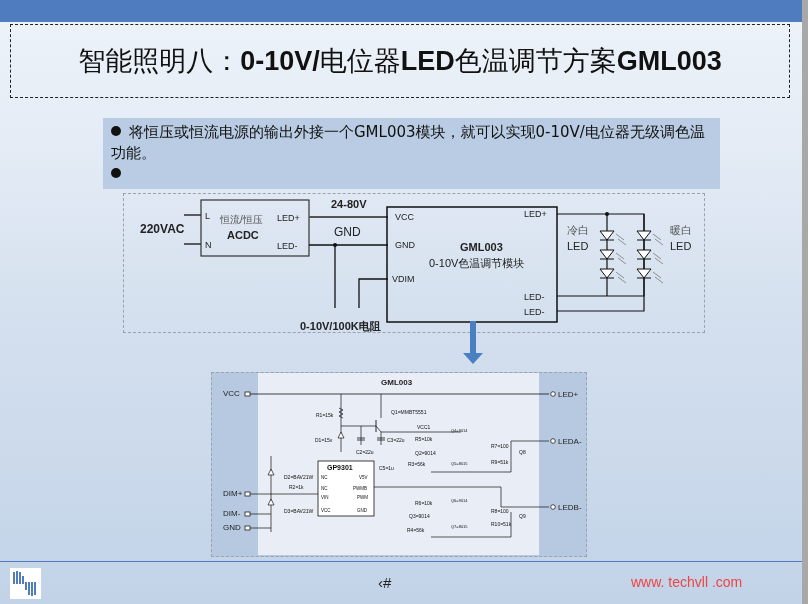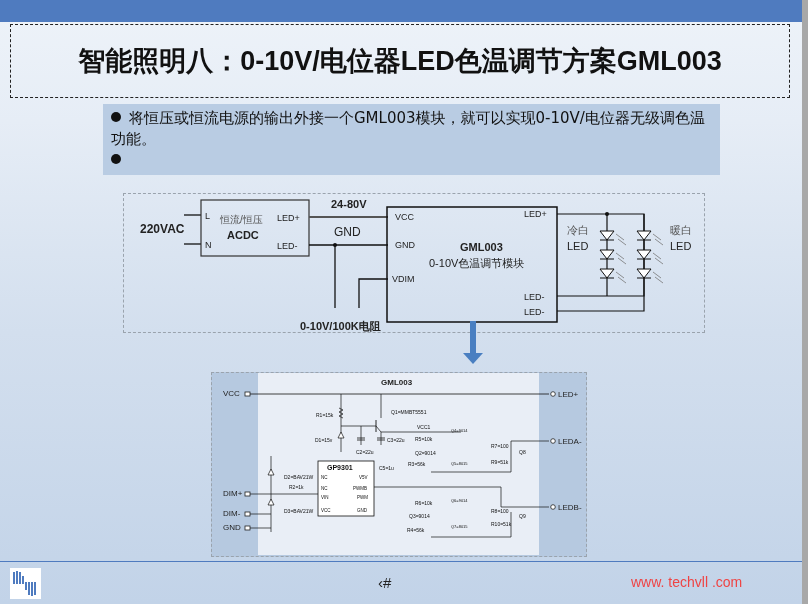--- a/index.html
+++ b/index.html
@@ -19,25 +19,25 @@
   }
   .title-box {
     position: absolute; left: 10px; top: 24px; width: 780px; height: 74px;
     border: 1px dashed #222;
     display: flex; align-items: center; justify-content: center;
   }
   .title {
     font-size: 27px; color: #111; white-space: nowrap;
     font-family: "DejaVu Sans", sans-serif;
   }
-  .title .plain { font-weight: bold; font-family: "DejaVu Serif", serif; }
+  .title .plain { font-weight: normal; font-family: "DejaVu Serif", serif; }
   .title .bold { font-weight: bold; font-family: "Liberation Sans", sans-serif; margin-top: 21px; }
 
   .bullets {
-    position: absolute; left: 103px; top: 104px; width: 617px; height: 71px;
+    position: absolute; left: 103px; top: 118px; width: 617px; height: 71px;
     background: #b9cce3;
     padding: 4px 8px;
     font-size: 15px; color: #111; line-height: 21px;
     font-family: "DejaVu Sans", sans-serif;
   }
   .bullets .b-item { display: block; }
   .bullets .dot { display: inline-block; width: 10px; height: 10px; border-radius: 50%; background:#111; margin-right: 8px; vertical-align: 1px; }
 
   .diagram1 {
     position: absolute; left: 123px; top: 193px; width: 582px; height: 140px;

